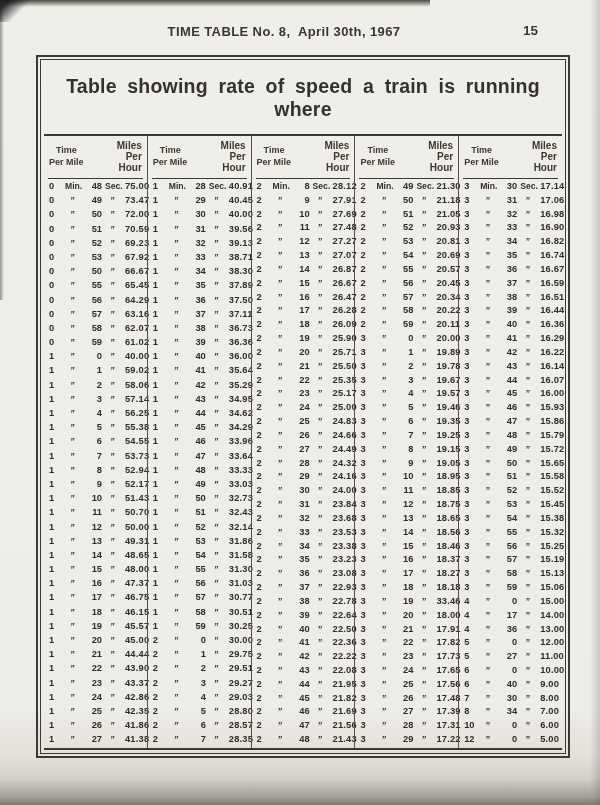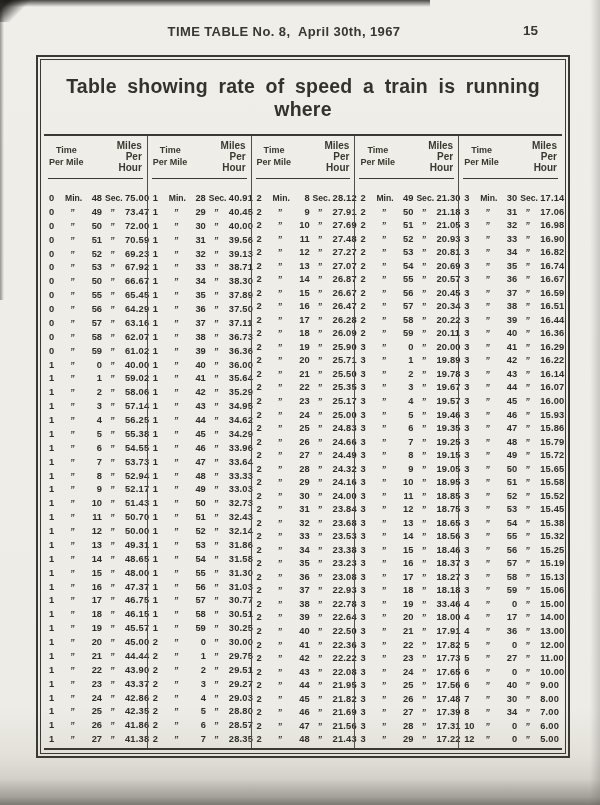--- a/index.html
+++ b/index.html
@@ -59,21 +59,21 @@
   }
   .box-title.l1{margin-top:15px;font-size:19.5px;}
   .box-title.l2{margin-top:9px;font-size:19px;}
   .speed-table{
     position:absolute;left:3px;right:3px;top:74px;bottom:3px;
     border-top:2px solid #3b3933;border-bottom:2px solid #3b3933;
     display:flex;
   }
   .group{
     flex:1 1 0;display:flex;flex-direction:column;
-    padding:0 4px;min-width:0;gap:12px;
+    padding:0 4px;min-width:0;
   }
   .group + .group{border-left:1.2px solid #514f48;}
   .ghead{
     height:39px;flex:0 0 39px;
     display:flex;justify-content:space-between;align-items:center;
     border-bottom:1.6px solid #3b3933;
     padding:1px 1px 2px 1px;
   }
   .ghead .time-h{
     font-size:9px;font-weight:bold;line-height:1.25;color:#3a382f;text-align:left;

